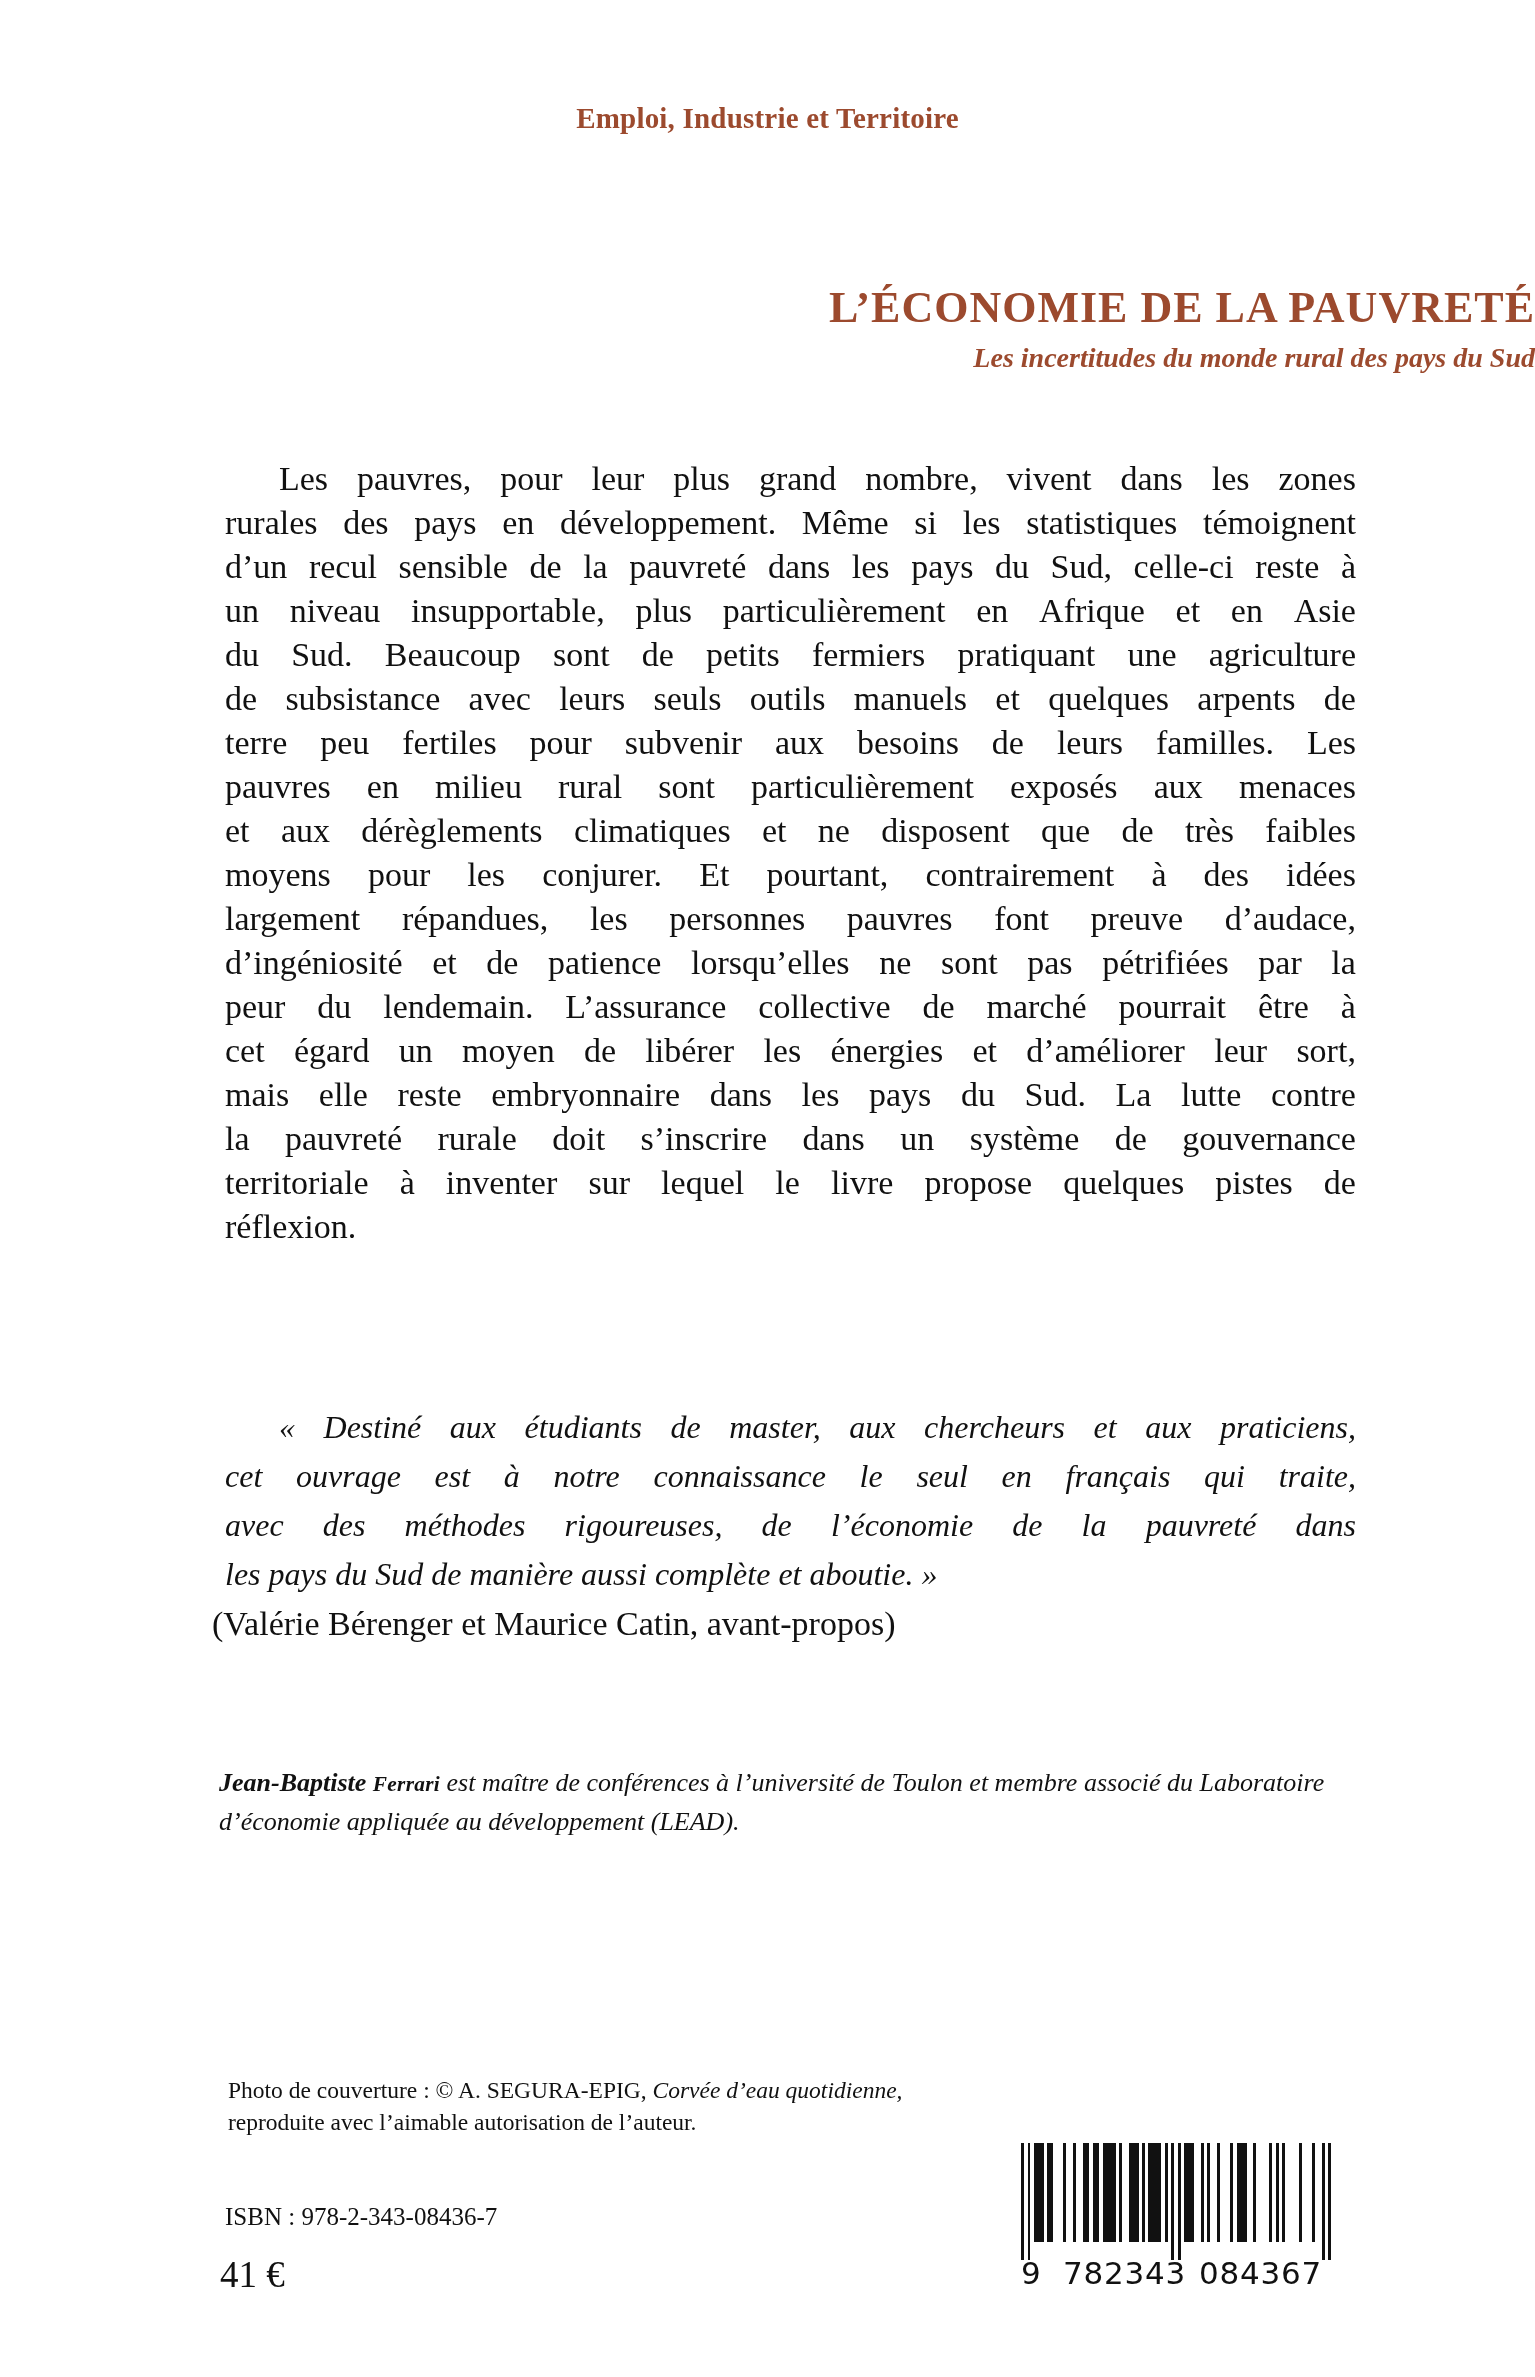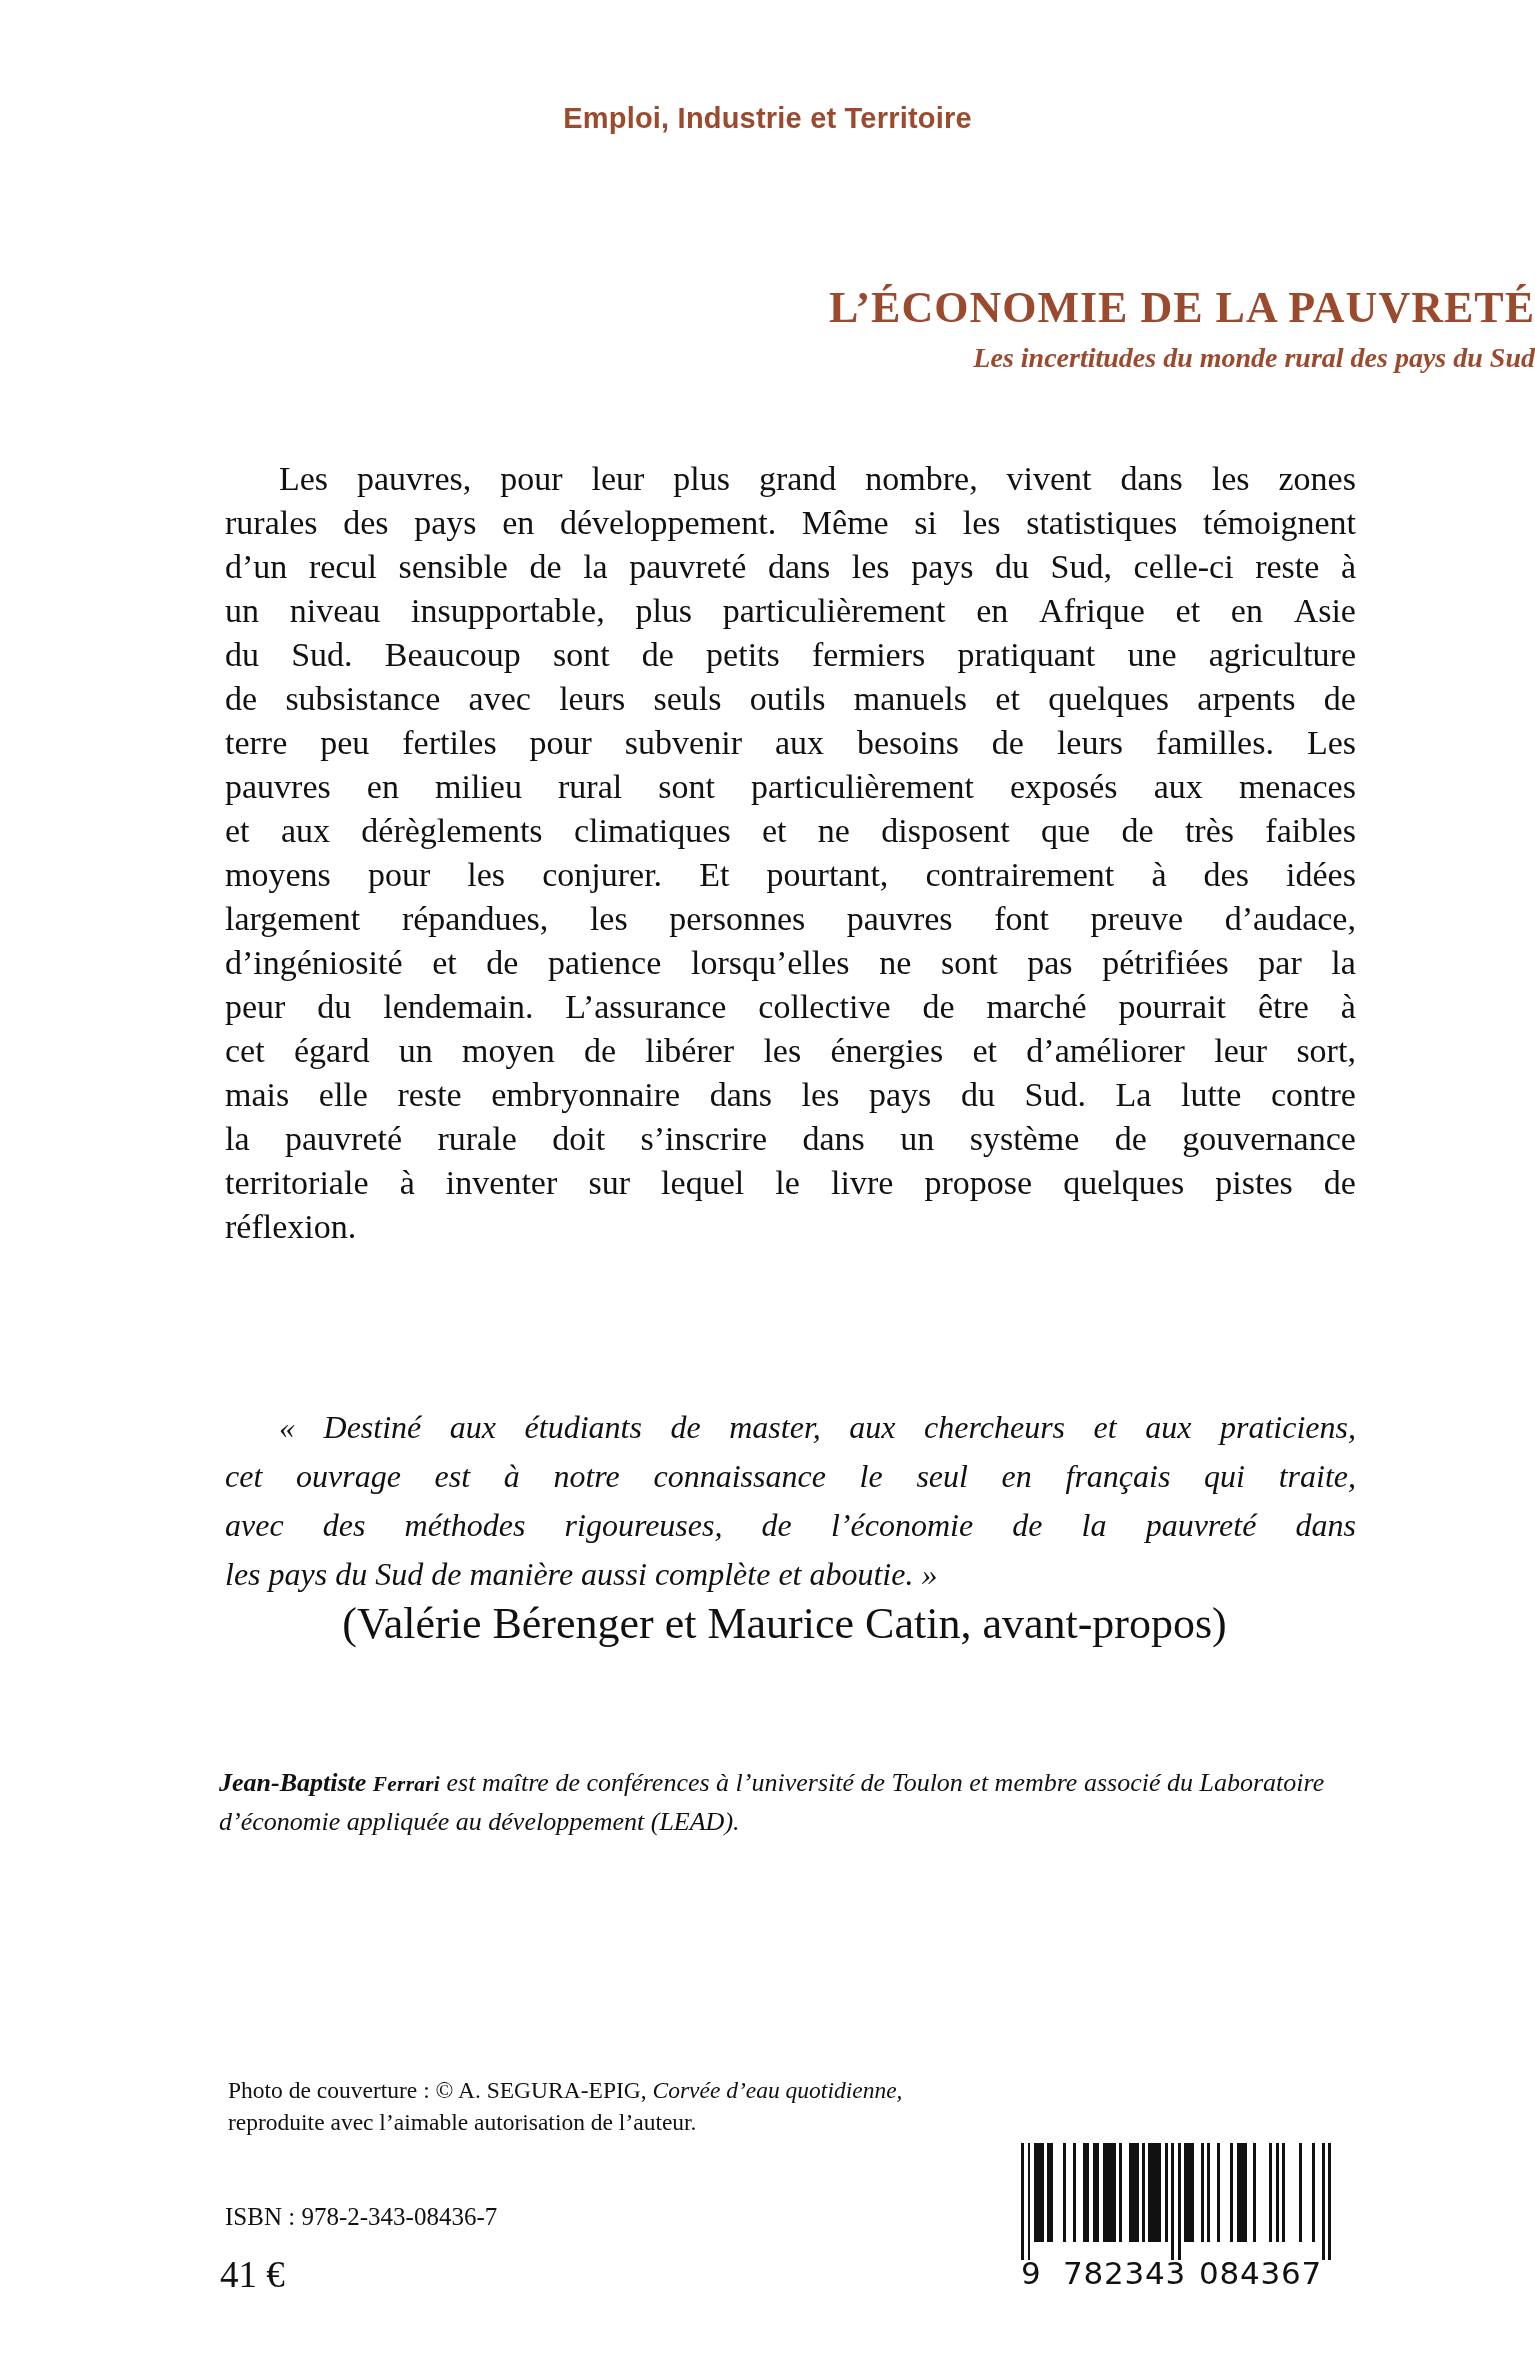--- a/index.html
+++ b/index.html
@@ -23,21 +23,21 @@
   }
 
   
   .collection {
     position: absolute;
     left: 0;
     right: 0;
     top: 101px;
     text-align: center;
     color: #9c4a2e;
-    font-family: Liberation Sans, sans-serif;
+    font-family: Liberation Serif, serif;
   }
   .collection-title {
     font-size: 29px;
     font-weight: 700;
     letter-spacing: 0.2px;
     line-height: 1.2;
   }
   .collection-directors {
     margin-top: 8.4px;
     font-size: 26px;
@@ -100,26 +100,26 @@
     width: 1131px;
     top: 1403px;
     font-size: 32px;
     line-height: 49px;
     font-style: italic;
     color: #111111;
   }
   .quote .jline .w { font-style: italic; }
   .attribution {
     position: absolute;
-    left: 219px;
+    left: 212px;
     width: 1131px;
     top: 1602px;
-    font-size: 44px;
+    font-size: 34px;
     line-height: 44px;
-    text-align: center;
+    text-align: left;
     font-style: normal;
     color: #111111;
   }
 
   
   .bio {
     position: absolute;
     left: 219px;
     width: 1134px;
     top: 1764px;

